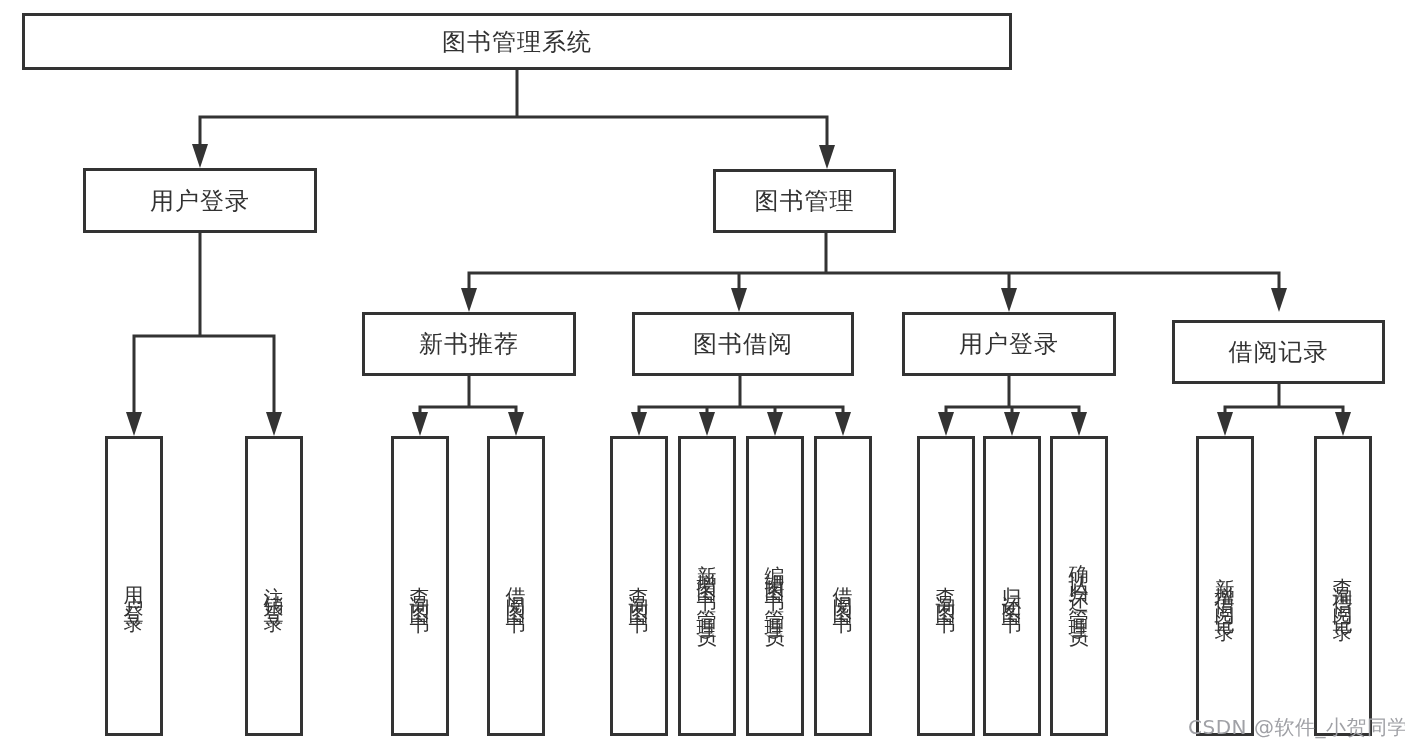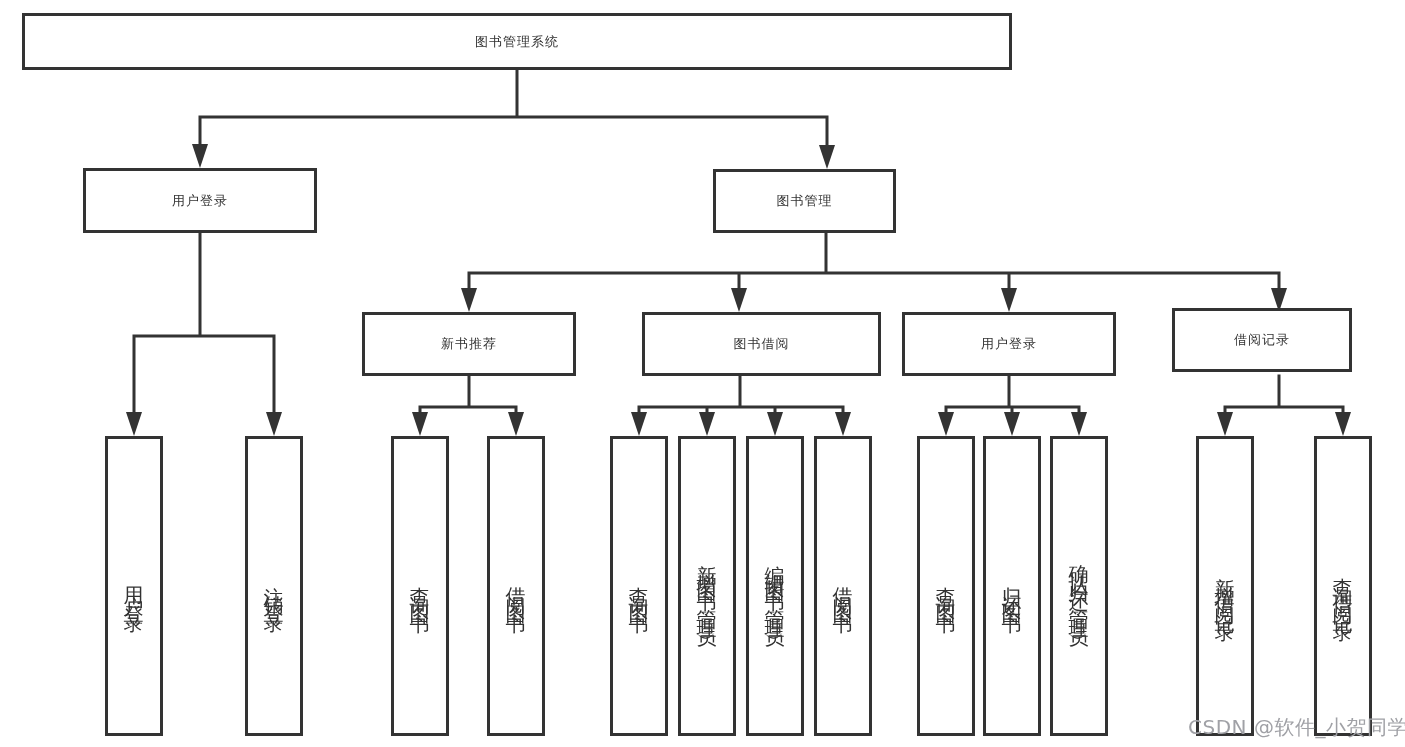--- a/index.html
+++ b/index.html
@@ -20,40 +20,40 @@
     pointer-events: none;
   }
   .node {
     position: absolute;
     background: #ffffff;
     border: 3px solid #333333;
     display: flex;
     align-items: center;
     justify-content: center;
     text-align: center;
-    font-size: 13px;
+    font-size: 24px;
     letter-spacing: 1px;
     color: #323232;
   }
   .node.v {
     writing-mode: vertical-rl;
     text-orientation: mixed;
     font-size: 20px;
     letter-spacing: 9px;
     line-height: 1;
     padding-top: 6px;
   }
   
   .n-root   { left:  22px; top:  13px; width: 990px; height: 57px; }
   .n-login  { left:  83px; top: 168px; width: 234px; height: 65px; }
   .n-mgmt   { left: 713px; top: 169px; width: 183px; height: 64px; }
   .n-l3a    { left: 362px; top: 312px; width: 214px; height: 64px; }
-  .n-l3b    { left: 632px; top: 312px; width: 239px; height: 64px; margin-left: 10px; }
+  .n-l3b    { left: 632px; top: 312px; width: 222px; height: 64px; }
   .n-l3c    { left: 902px; top: 312px; width: 214px; height: 64px; }
-  .n-l3d    { left:1172px; top: 308px; width: 180px; height: 64px; }
+  .n-l3d    { left:1172px; top: 320px; width: 213px; height: 64px; }
   .leaf     { top: 436px; width: 58px; height: 300px; }
   .x1  { left: 105px; }  .x2  { left: 245px; }
   .x3  { left: 391px; }  .x4  { left: 487px; }
   .x5  { left: 610px; }  .x6  { left: 678px; }
   .x7  { left: 746px; }  .x8  { left: 814px; }
   .x9  { left: 917px; }  .x10 { left: 983px; }
   .x11 { left:1050px; }
   .x12 { left:1196px; }  .x13 { left:1314px; }
   .watermark {
     position: absolute;

